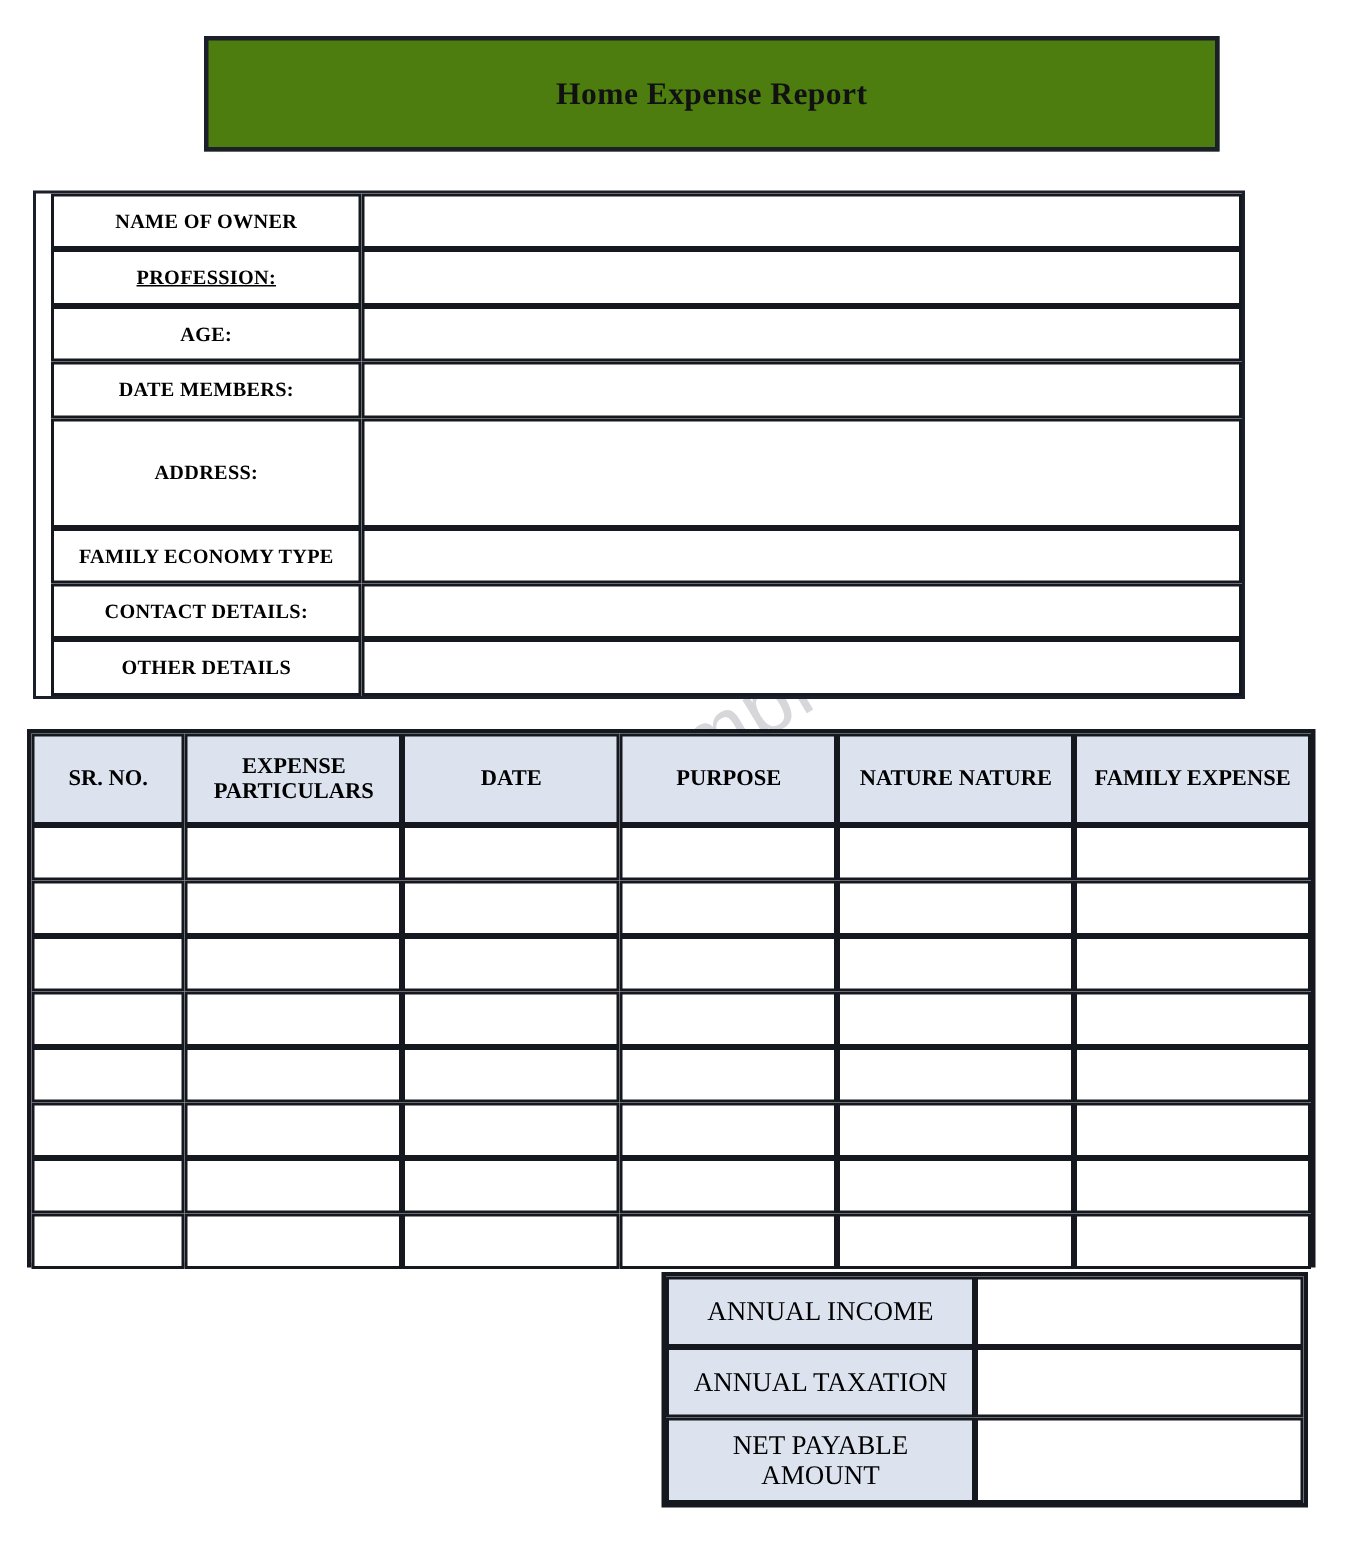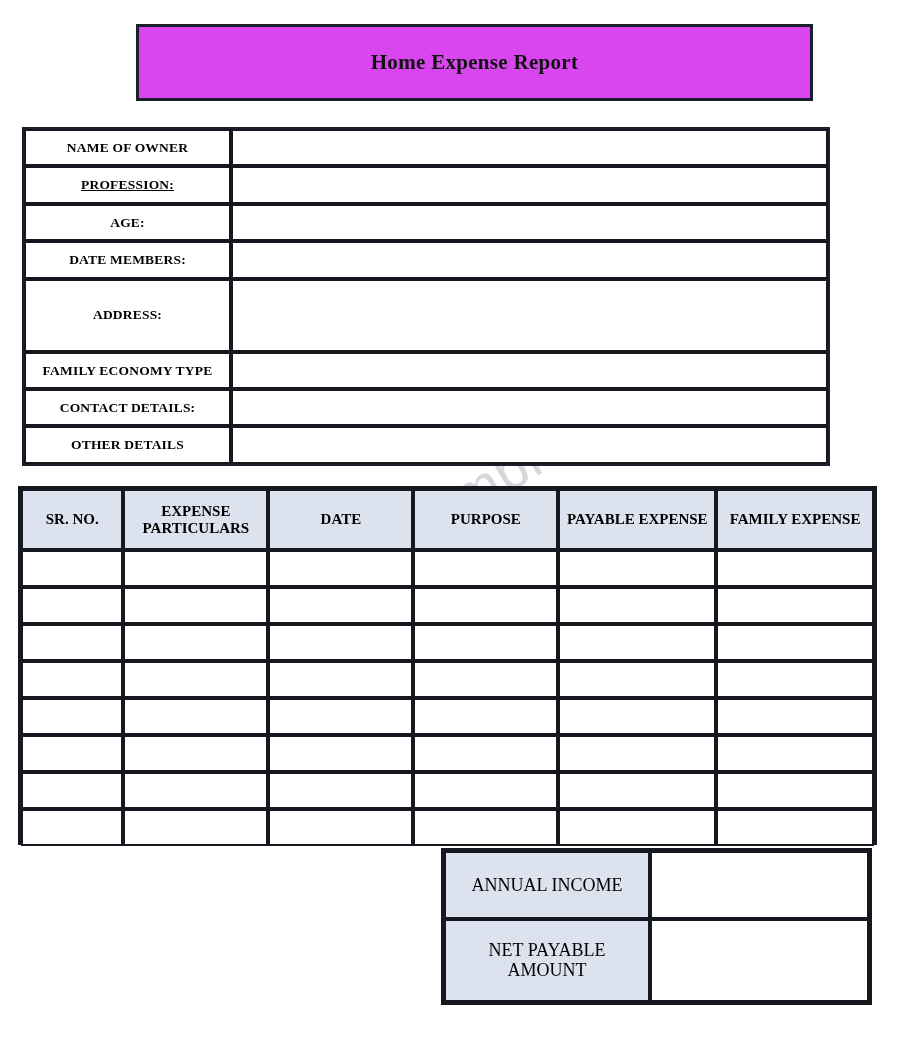--- a/index.html
+++ b/index.html
@@ -46,21 +46,21 @@
 
   
   #title-banner {
     position: absolute;
     left: 136px;
     top: 24px;
     width: 677px;
     height: 77px;
     box-sizing: border-box;
     border: 3px solid #1b1f2b;
-    background: #d946ef;
+    background: #4d7c0f;
     display: flex;
     align-items: center;
     justify-content: center;
     z-index: 3;
   }
   #title-banner .title-text {
     font-size: 21px;
     font-weight: bold;
     letter-spacing: 0.3px;
     color: #111111;
@@ -100,20 +100,21 @@
   td.val-fill { background: #dce3ef; }
   td.val-white { background: #ffffff; }
 
   
   #info-table {
     left: 22px;
     top: 127px;
     width: 808px;
     height: 339px;
     border: 2px solid #1b1f2b;
+    padding-left: 10px;
   }
   #info-table table.grid { padding: 0; }
   #info-table td.lbl { width: 207px; }
 
   
   #expense-table {
     left: 18px;
     top: 486px;
     width: 859px;
     height: 359px;
@@ -208,21 +209,21 @@
   </div>
 
   <div class="frame" id="expense-table">
     <table class="grid">
       <thead>
           <tr>
             <td class="hdr" style="width: 12%;">SR. NO.</td>
             <td class="hdr" style="width: 17%;">EXPENSE PARTICULARS</td>
             <td class="hdr" style="width: 17%;">DATE</td>
             <td class="hdr" style="width: 17%;">PURPOSE</td>
-            <td class="hdr" style="width: 18.5%;">PAYABLE EXPENSE</td>
+            <td class="hdr" style="width: 18.5%;">NATURE NATURE</td>
             <td class="hdr" style="width: 18.5%;">FAMILY EXPENSE</td>
           </tr>
         </thead>
       <tbody>
           <tr>
             <td class="cell"></td>
             <td class="cell"></td>
             <td class="cell"></td>
             <td class="cell"></td>
             <td class="cell"></td>
@@ -289,20 +290,24 @@
   </div>
 
   <div class="frame" id="summary-table">
     <table class="grid">
       <tbody>
           <tr>
             <td class="sum-lbl">ANNUAL INCOME</td>
             <td class="sum-val"></td>
           </tr>
           <tr>
+            <td class="sum-lbl">ANNUAL TAXATION</td>
+            <td class="sum-val"></td>
+          </tr>
+          <tr>
             <td class="sum-lbl">NET PAYABLE AMOUNT</td>
             <td class="sum-val"></td>
           </tr>
         </tbody>
     </table>
   </div>
 
 </div>
 
 </body></html>

